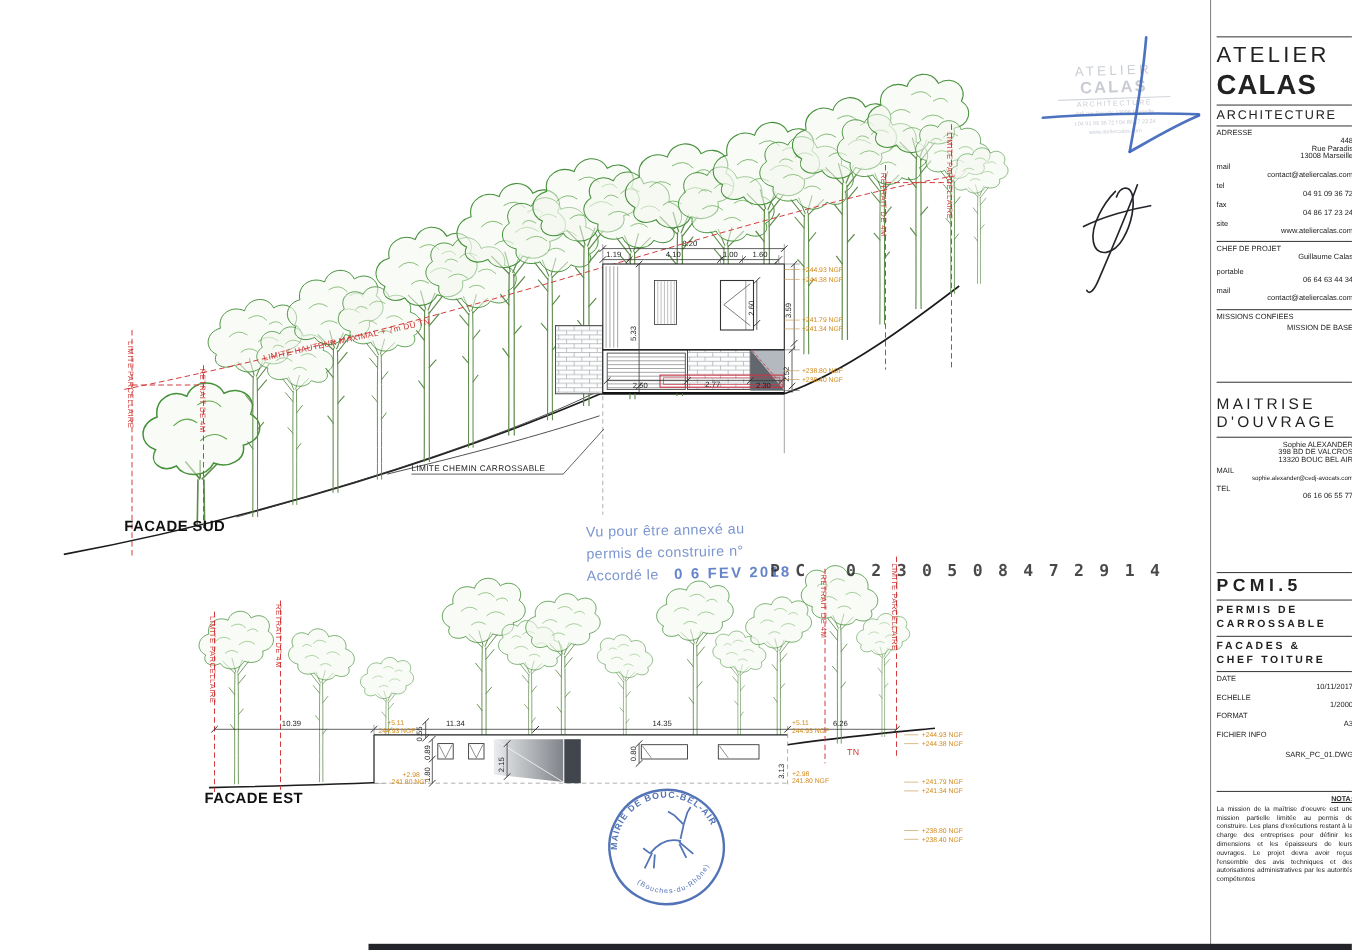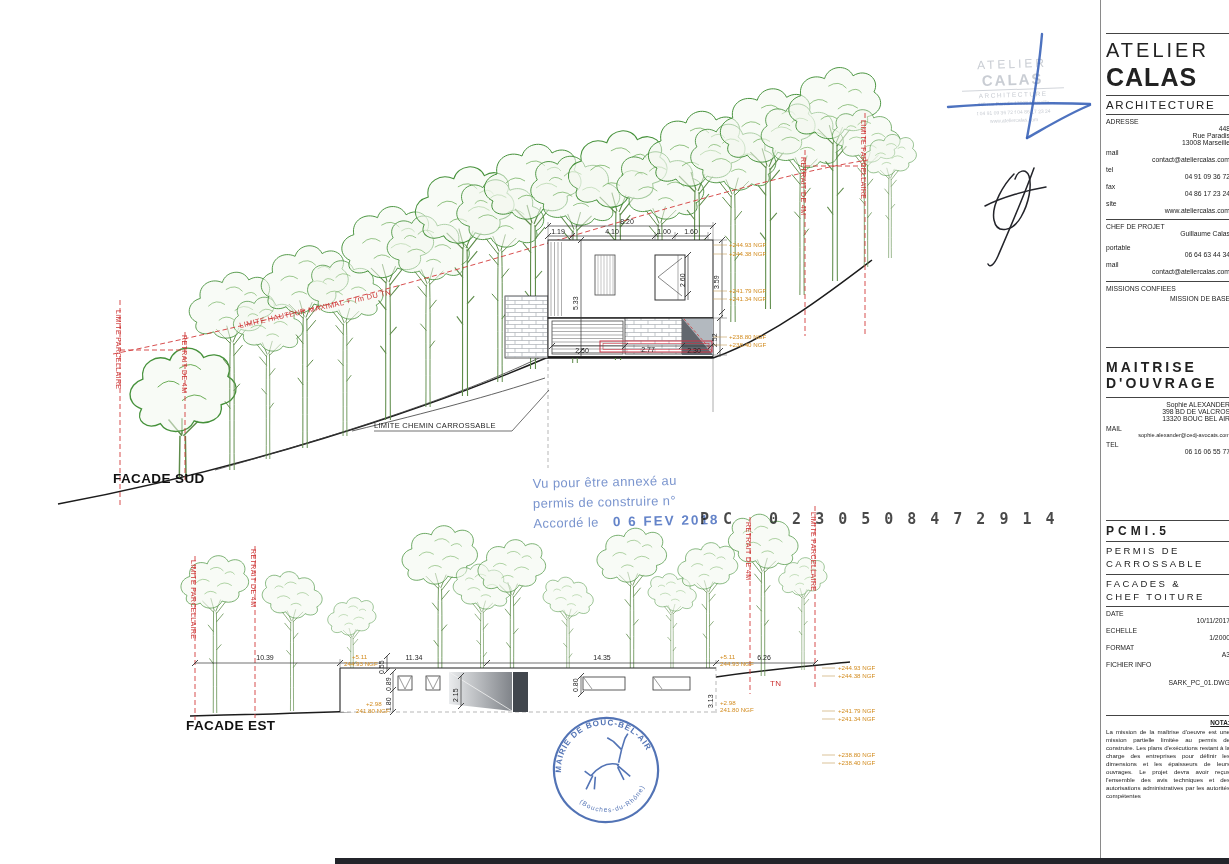--- a/index.html
+++ b/index.html
@@ -32,23 +32,23 @@
   
   .tb{position:absolute;left:1100px;top:0;width:124px;height:864px;background:#fff;
       border-left:1px solid #8a8a8a;border-right:1px solid #8a8a8a;padding:0 5px;box-sizing:content-box;}
   .tb .rule{border-top:1px solid #444;margin:3px 0;}
   .tb .lbl{font-size:6.8px;margin-top:3px;}
   .tb .val{font-size:6.8px;text-align:right;}
   .tb .val.tiny{font-size:5.6px;}
   .logo1{font-size:20px;letter-spacing:3px;margin-top:5px;}
   .logo2{font-size:25px;font-weight:bold;letter-spacing:1px;margin-top:1px;}
   .logo3{font-size:11.5px;letter-spacing:1.6px;margin:2px 0 1px;}
-  .moa{font-size:14px;font-weight:bold;letter-spacing:3px;line-height:1.15;}
-  .pcmi{font-size:12px;font-weight:bold;letter-spacing:4px;margin:2px 0;}
-  .sub{font-size:9.5px;font-weight:normal;letter-spacing:2.4px;line-height:1.35;}
+  .moa{font-size:14px;font-weight:normal;letter-spacing:3px;line-height:1.15;}
+  .pcmi{font-size:16px;font-weight:bold;letter-spacing:4px;margin:2px 0;}
+  .sub{font-size:9.5px;font-weight:bold;letter-spacing:2.4px;line-height:1.35;}
   .nota-h{font-size:6.4px;font-weight:bold;text-align:right;text-decoration:underline;}
   .nota-t{font-size:6.1px;text-align:justify;line-height:1.3;margin-top:2px;}
   .sp30{height:30px;} .sp40{height:42px;} .sp65{height:62px;} .sp26{height:26px;}
   
   .ghost{position:absolute;left:962px;top:57px;width:102px;text-align:center;color:#bcc1c9;
          transform:rotate(-2deg);opacity:.8;}
   .ghost .g1{font-size:12px;letter-spacing:3px;}
   .ghost .g2{font-size:15px;font-weight:bold;letter-spacing:2px;}
   .ghost .g3{font-size:6.5px;letter-spacing:1.5px;border-top:1px solid #c6cad1;margin-top:1px;padding-top:1px;}
   .ghost .g4{font-size:5px;margin-top:2px;line-height:1.3;}

